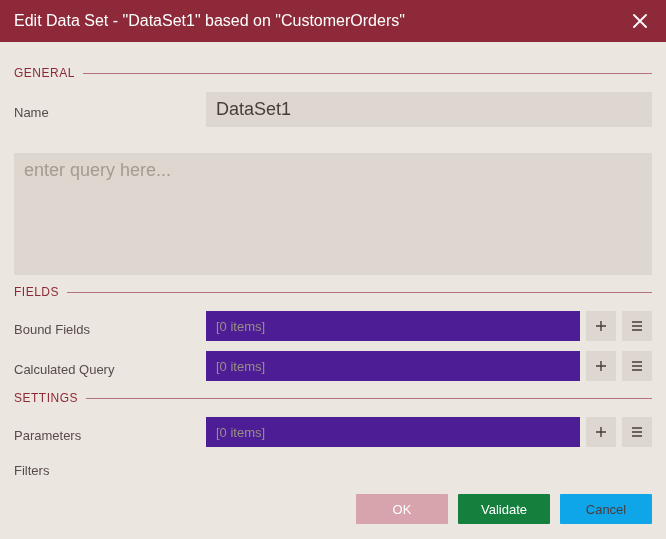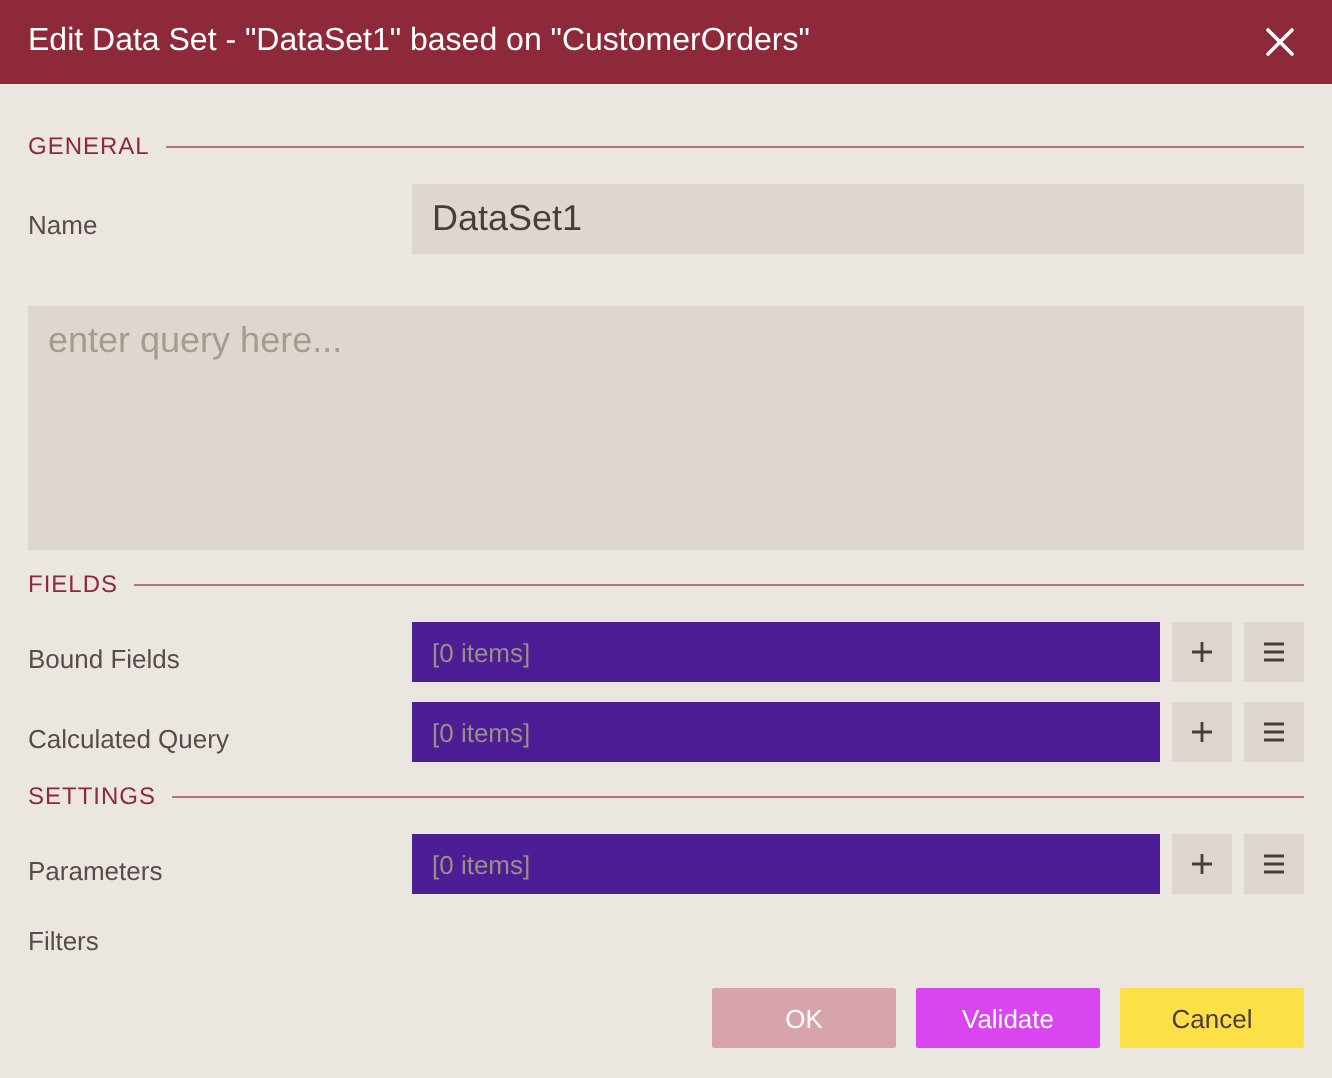--- a/index.html
+++ b/index.html
@@ -135,25 +135,25 @@
     justify-content: center;
     cursor: pointer;
     font-size: 13px;
     border-radius: 1px;
   }
   .btn.ok {
     background: #d7a3ac;
     color: #fff;
   }
   .btn.validate {
-    background: #d946ef;
+    background: #15803d;
     color: #fff;
   }
   .btn.cancel {
-    background: #fde047;
+    background: #0ea5e9;
     color: #4a3c3c;
   }
 </style>
 </head>
 <body>
 
 <div class="titlebar">
   <div class="title">Edit Data Set - "DataSet1" based on "CustomerOrders"</div>
   <div class="close">
     <svg width="14" height="14" viewBox="0 0 14 14">

